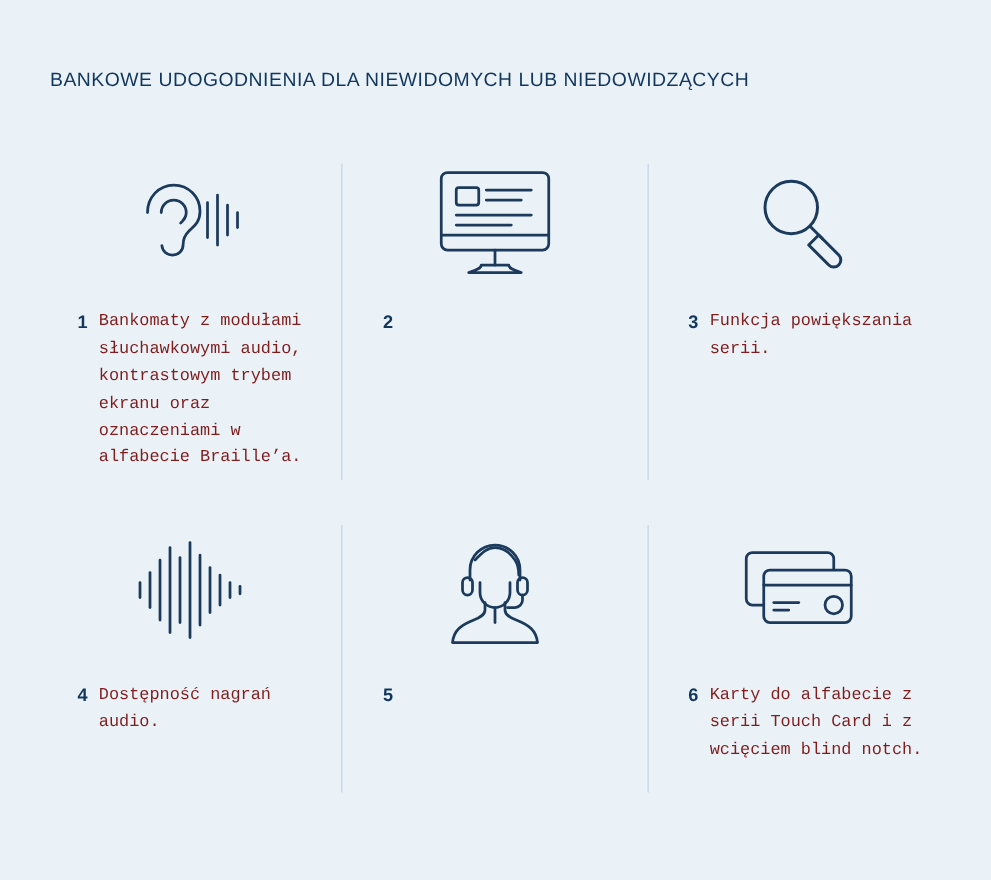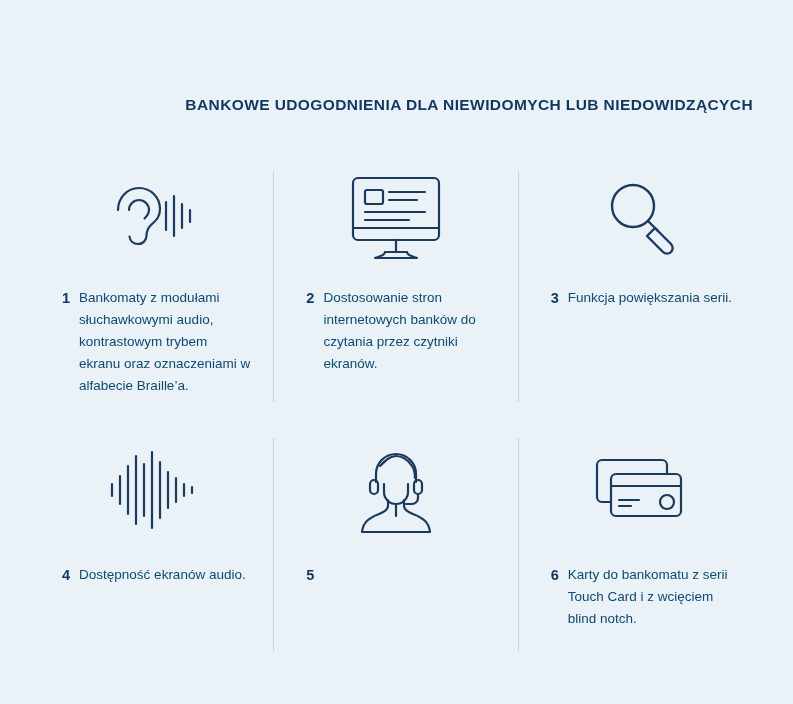--- a/index.html
+++ b/index.html
@@ -15,30 +15,29 @@
     overflow: hidden;
   }
   .infographic {
     width: 793px;
     height: 704px;
     box-sizing: border-box;
     position: relative;
     background: #eaf2f8;
   }
   .title {
-    text-align: right;
+    text-align: left;
     font-size: 15.5px;
-    font-weight: bold;
+    font-weight: normal;
     letter-spacing: 0.4px;
     color: #11375e;
     padding-top: 55px;
     padding-left: 40px;
     padding-right: 40px;
     line-height: 1.3;
-    margin-top: 40px;
   }
   .grid {
     margin-top: 38px;
     display: grid;
     grid-template-columns: 1fr 1fr 1fr;
     grid-template-rows: auto auto;
     padding: 0 30px 0 30px;
     box-sizing: border-box;
   }
   .cell {
@@ -75,22 +74,23 @@
   .num {
     font-weight: bold;
     font-size: 14.5px;
     color: #11375e;
     line-height: 1.62;
     flex: 0 0 auto;
   }
   .desc {
     font-size: 13.5px;
     line-height: 1.62;
-    color: #0c4a6e;
+    color: #7f1d1d;
     max-width: 195px;
+    font-family: Liberation Mono, monospace;
   }
   .row2 .icon-wrap {
     height: 120px;
   }
 </style>
 </head>
 <body>
 
 <div class="infographic">
 
@@ -124,21 +124,20 @@
           <path d="M48 22h36"></path>
           <path d="M48 30h28"></path>
           <path d="M24 42h60"></path>
           <path d="M24 50h44"></path>
           <path d="M55 70v12"></path>
           <path d="M34 88h42c-6-2-10-3-10-6H44c0 3-4 4-10 6z"></path>
         </svg>
       </div>
       <div class="item-text">
         <span class="num">2</span>
-        <span class="desc">Dostosowanie stron internetowych banków do czytania przez czytniki ekranów.</span>
       </div>
     </div>
 
     <div class="cell">
       <div class="icon-wrap">
         <svg width="92" height="88" viewBox="0 0 92 88" fill="none" stroke="#1b3a5c" stroke-width="2.4" stroke-linecap="round" stroke-linejoin="round">
           <circle cx="38" cy="32" r="21"></circle>
           <path d="M53 47l10 10"></path>
           <path d="M60 54l16 16a5.5 5.5 0 01-8 8L52 62z"></path>
         </svg>
@@ -160,21 +159,21 @@
           <path d="M50 6v76"></path>
           <path d="M58 16v56"></path>
           <path d="M66 26v36"></path>
           <path d="M74 32v24"></path>
           <path d="M82 38v12"></path>
           <path d="M90 41v6"></path>
         </svg>
       </div>
       <div class="item-text">
         <span class="num">4</span>
-        <span class="desc">Dostępność ekranów audio.</span>
+        <span class="desc">Dostępność nagrań audio.</span>
       </div>
     </div>
 
     <div class="cell divider-right row2">
       <div class="icon-wrap">
         <svg width="96" height="92" viewBox="0 0 96 92" fill="none" stroke="#1b3a5c" stroke-width="2.2" stroke-linecap="round" stroke-linejoin="round">
           <path d="M28 38V30a20 20 0 0140 0v8"></path>
           <path d="M32 22c6-6 10-10 16-10s12 4 16 10c2 3 3 8 3 12"></path>
           <rect x="22" y="36" width="8" height="14" rx="4"></rect>
           <rect x="66" y="36" width="8" height="14" rx="4"></rect>
@@ -195,18 +194,18 @@
           <rect x="8" y="12" width="70" height="42" rx="5"></rect>
           <rect x="22" y="26" width="70" height="42" rx="5" fill="#eaf2f8"></rect>
           <path d="M22 38h70"></path>
           <path d="M30 52h20"></path>
           <path d="M30 58h12"></path>
           <circle cx="78" cy="54" r="7"></circle>
         </svg>
       </div>
       <div class="item-text">
         <span class="num">6</span>
-        <span class="desc">Karty do bankomatu z serii Touch Card i z wcięciem blind notch.</span>
+        <span class="desc">Karty do alfabecie z serii Touch Card i z wcięciem blind notch.</span>
       </div>
     </div>
 
   </div>
 </div>
 
 </body></html>

